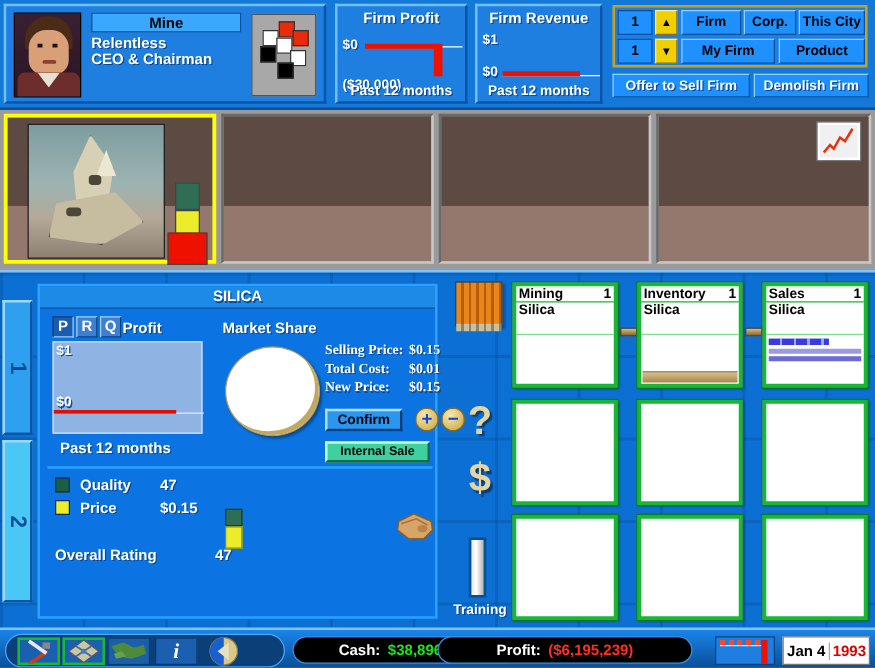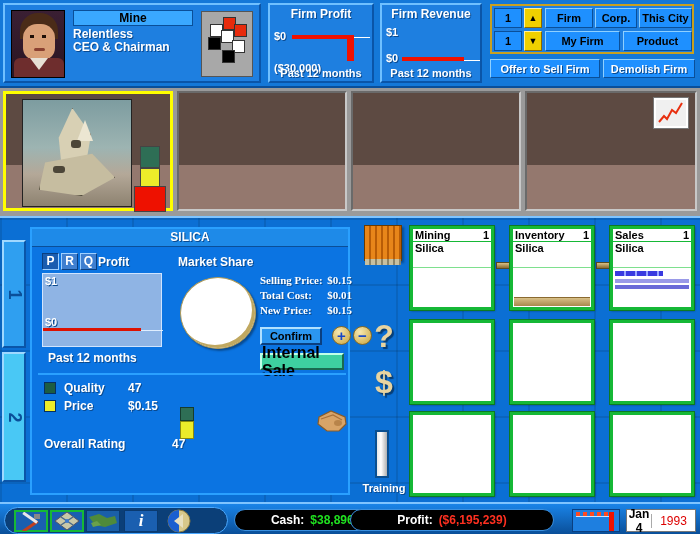--- a/index.html
+++ b/index.html
@@ -225,21 +225,21 @@
     position:absolute; top:97px; width:19px; height:19px; border-radius:50%;
     background: radial-gradient(circle at 35% 30%, #f7e8b0, #c8a43c);
     border:1px solid #8a6a20; cursor:pointer;
     display:flex; align-items:center; justify-content:center;
   }
   .circ-btn .pm { color:#1545c8; font-size:15px; font-weight:bold; line-height:12px; }
   .internal-btn {
     position:absolute; left:228px; top:124px; width:84px; height:17px;
     background:#3ed0a0; border:2px solid #1a6a50;
     border-top-color:#c0ffe8; border-left-color:#c0ffe8;
-    color:#000; font-size:16px; font-weight:bold;
+    color:#000; font-size:10px; font-weight:bold;
     display:flex; align-items:center; justify-content:center; cursor:pointer;
   }
   .past12 { position:absolute; left:16px; top:122px; }
 
   .sep { position:absolute; left:6px; top:144px; width:308px; height:2px;
          background:#2aa0ff; }
 
   .stat-row { position:absolute; display:flex; align-items:center; gap:8px; }
   .swatch { width:12px; height:12px; border:1px solid #062f60; }
   .sw-q { background:#1d5d42; }
@@ -338,21 +338,21 @@
   .sw-dots { position:absolute; left:3px; top:2px; width:34px; height:5px;
     background: repeating-linear-gradient(90deg,#ff4a20 0,#ff4a20 4px,#1e7fe0 4px,#1e7fe0 7px);
     border-bottom:1px solid #cfe4ff;}
   .sw-bar { position:absolute; right:5px; top:2px; width:5px; height:19px; background:#ee1100; }
   .datebox {
     position:absolute; left:626px; top:5px; width:70px; height:23px;
     background:#fff; border:1px solid #777;
     display:flex; align-items:center;
   }
   .date-d { flex:1; text-align:center; color:#000; font-size:12px; font-weight:bold; }
-  .date-y { width:44px; text-align:center; color:#dd0000; font-size:12px; font-weight:normal;
+  .date-y { width:32px; text-align:center; color:#dd0000; font-size:12px; font-weight:bold;
             border-left:1px solid #aaa; }
 </style>
 </head>
 <body>
 
 <div class="app">
 
   <div class="topbar">
 
     <div class="player-panel">

